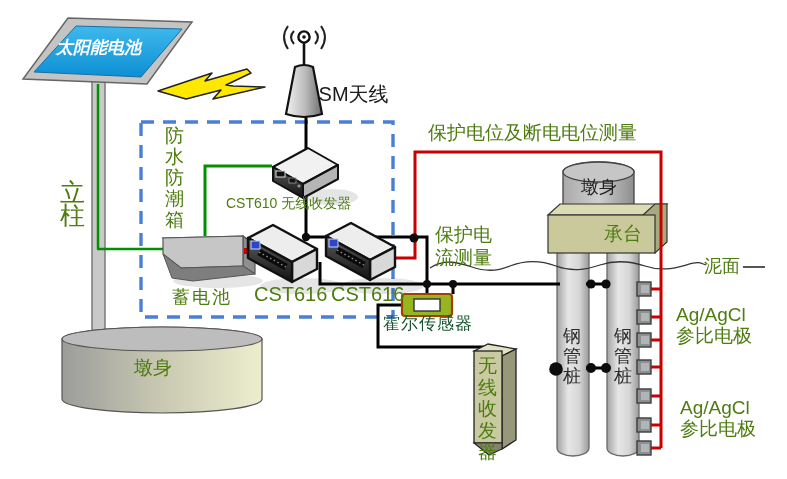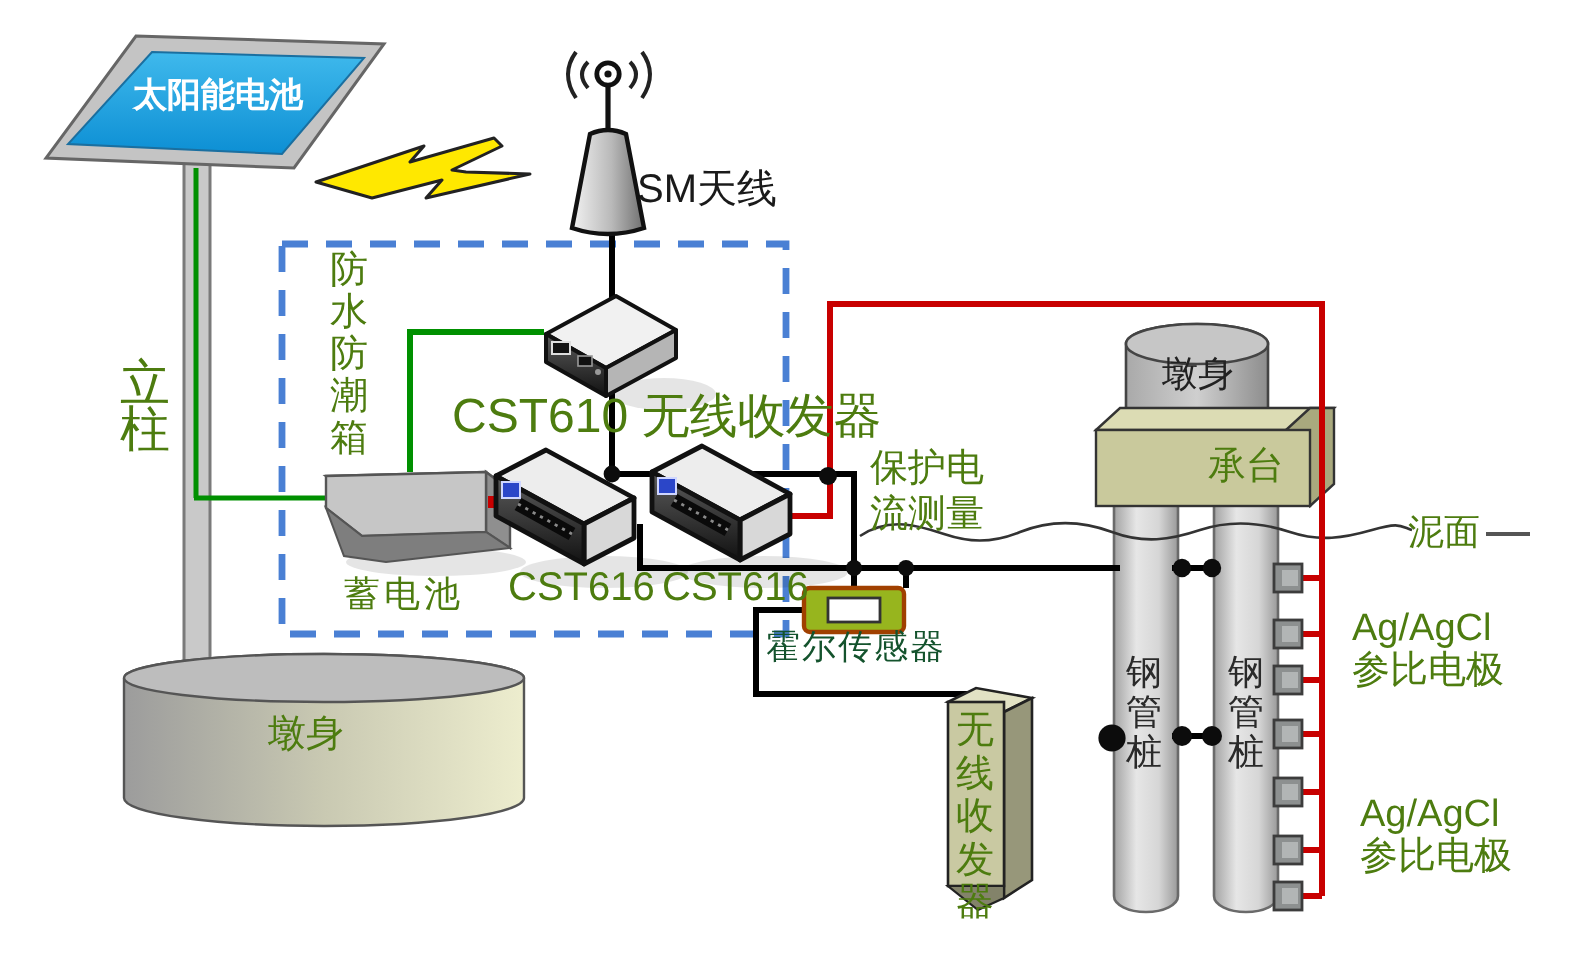--- a/index.html
+++ b/index.html
@@ -1,24 +1,24 @@
 <!DOCTYPE html>
 <html><head>
 <meta charset="utf-8">
 <style>
   html,body{margin:0;padding:0;background:#fff;}
   #stage{position:relative;width:787px;height:479px;background:#fff;overflow:hidden;
          font-family:"Liberation Sans","DejaVu Sans",sans-serif;}
   #gfx{position:absolute;left:0;top:0;}
   .lbl{position:absolute;color:#4d7c0f;white-space:nowrap;line-height:1.15;}
   .v{word-break:break-all;white-space:normal;}
-  .lbl-solar{left:56px;top:38px;width:106px;text-align:center;font-size:17px;font-weight:bold;color:#fff;}
+  .lbl-solar{left:56px;top:38px;width:106px;text-align:left;font-size:17px;font-weight:bold;color:#fff;font-style:italic;}
   .lbl-pole{left:60px;top:181px;width:21px;font-size:25px;line-height:23px;}
   .lbl-enclosure{left:165px;top:125px;width:22px;font-size:19px;line-height:21px;}
-  .lbl-cst610{left:226px;top:195px;font-size:24px;}
+  .lbl-cst610{left:226px;top:195px;font-size:14px;}
   .lbl-battery{left:172px;top:242px;font-size:18px;letter-spacing:2px;margin-top:45px;}
   .lbl-cst616a{left:254px;top:283px;font-size:20px;}
   .lbl-cst616b{left:331px;top:283px;font-size:20px;}
   .lbl-potential{left:428px;top:122px;font-size:19px;}
   .lbl-current{left:435px;top:223px;font-size:19px;line-height:23px;}
   .lbl-hall{left:383px;top:314px;font-size:17px;color:#14532d;letter-spacing:1px;}
   .lbl-anode{left:478px;top:355px;width:20px;font-size:19px;line-height:21.5px;}
   .lbl-pier-top{left:566px;top:177px;width:66px;text-align:center;font-size:18px;color:#222;}
   .lbl-cap{left:552px;top:223px;width:90px;text-align:right;font-size:19px;}
   .lbl-mud{left:704px;top:256px;font-size:18px;}
@@ -224,20 +224,21 @@
   </g>
 </svg>
 
 <div class="lbl lbl-solar">太阳能电池</div>
 <div class="lbl lbl-pole v">立柱</div>
 <div class="lbl lbl-enclosure v">防水防潮箱</div>
 <div class="lbl lbl-cst610">CST610 无线收发器</div>
 <div class="lbl lbl-battery">蓄电池</div>
 <div class="lbl lbl-cst616a">CST616</div>
 <div class="lbl lbl-cst616b">CST616</div>
+<div class="lbl lbl-potential">保护电位及断电电位测量</div>
 <div class="lbl lbl-current">
   <div>保护电</div>
   <div>流测量</div>
 </div>
 <div class="lbl lbl-hall">霍尔传感器</div>
 <div class="lbl lbl-anode v">无线收发器</div>
 <div class="lbl lbl-pier-top">墩身</div>
 <div class="lbl lbl-cap">承台</div>
 <div class="lbl lbl-mud">泥面</div>
 <div class="lbl lbl-pile-l v">钢管桩</div>

